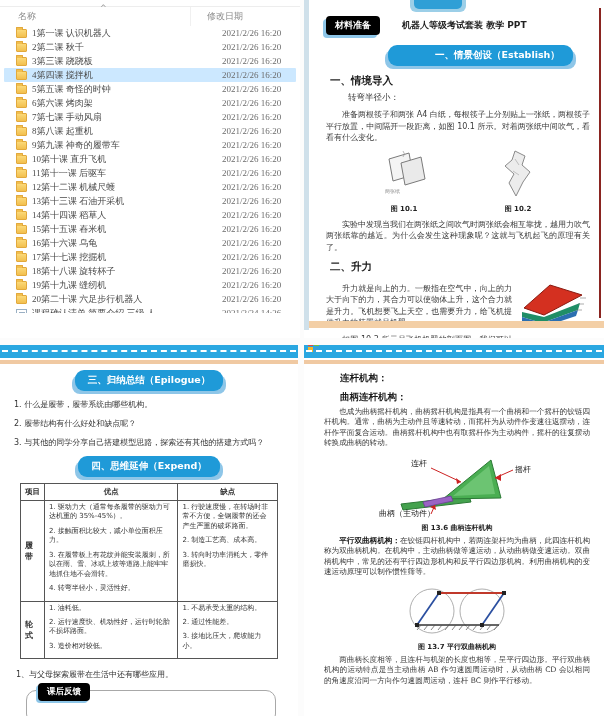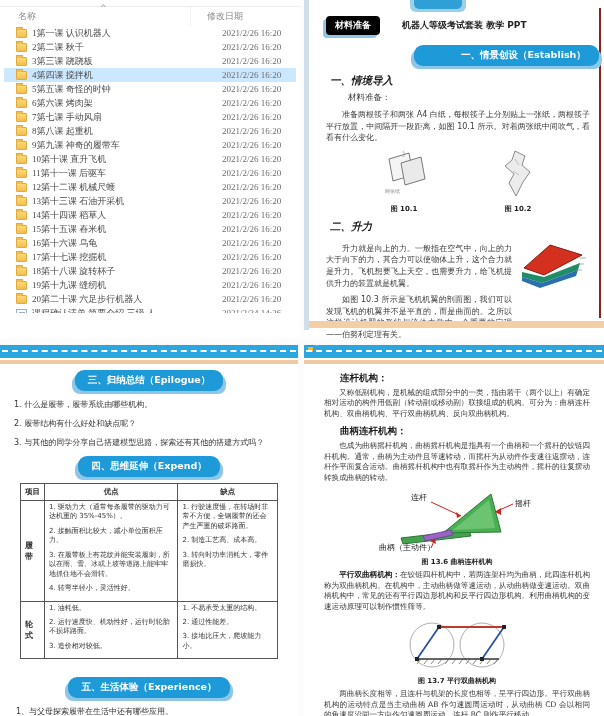--- a/index.html
+++ b/index.html
@@ -43,36 +43,36 @@
   
   .tr { left:304px; top:0; width:300px; height:338px; padding:0 14px 0 22px; }
   .tr-left-strip { position:absolute; left:0; top:0; width:5px; height:330px; background:#cfe0ea; }
   .tr-right-line { position:absolute; right:3px; top:8px; width:2px; height:310px; background:#8a2420; }
   .tr-frag-shadow { position:absolute; left:106px; top:0; width:56px; height:12px; background:#9ccfe8; border-radius:0 0 6px 6px; }
   .tr-frag { position:absolute; left:110px; top:0; width:48px; height:9px; background:#2f9fd6; border-radius:0 0 5px 5px; }
   .tr-materials { display:flex; align-items:center; margin-top:16px; }
   .badge { background:#000000; color:#fff; font-weight:bold; font-size:9px; padding:3px 9px;
            border-radius:4px; box-shadow:-3px 3px 0 #8ec6e8; }
   .materials-text { margin-left:22px; font-weight:bold; font-size:9px; color:#222; }
-  .tr .banner { margin:10px auto 8px 88px;padding-left:47px; }
-  .tr-h { font-size:10.5px; margin:6px 0 4px 4px;font-style:italic; }
+  .tr .banner { margin:10px auto 8px 62px;padding-left:47px; }
+  .tr-h { font-size:10.5px; margin:6px 0 4px 4px; }
   .tr-sub { font-size:8.5px; color:#333; margin:4px 0 2px 22px; }
   .figs { display:flex; justify-content:space-around; align-items:flex-end; margin:2px 18px; }
   .figs figure { text-align:center; }
   .figs figcaption, .figcap { font-size:7px; font-weight:bold; color:#222; margin-top:1px; text-align:center; }
   .lift-row { display:flex; }
   .lift-text { flex:1; }
   .wing-fig { width:78px; flex:0 0 auto; text-align:center; padding-top:4px; }
   .tr-peach { position:absolute; left:5px; right:0; bottom:10px; height:7px; background:#f3cfa6; }
 
   
   .bl { left:0; top:345px; width:298px; height:371px; }
   .bl-body { padding:0 12px; }
   .q { font-size:8px; color:#333; margin:8px 2px; }
-  .pros-table { border-collapse:collapse; margin:4px auto 18px; width:258px; }
+  .pros-table { border-collapse:collapse; margin:4px auto 10px; width:258px; }
   .pros-table th, .pros-table td { border:1px solid #555; font-size:7px; color:#333; vertical-align:top; padding:2px 4px; }
   .pros-table th { font-weight:bold; text-align:center; font-size:7.5px; padding:3px 2px; }
   .pros-table td.item-cell { font-weight:bold; text-align:left; vertical-align:middle; font-size:8px; width:24px; }
   .pros-table td p { margin:0 0 5px; line-height:1.35; }
   .col-pros { width:134px; } .col-cons { width:100px; }
   .exp-line { font-size:8px; color:#333; margin:8px 4px 6px; }
   .feedback { position:relative; margin:10px 10px 0 14px; }
   .feedback-box { border:1px solid #a8a8a8; border-radius:10px; height:34px; }
   .feedback .badge { position:absolute; top:-7px; left:12px; box-shadow:-2px 2px 0 #8ec6e8; font-size:8.5px; }
 
@@ -241,21 +241,21 @@
     <div class="tr-frag"></div>
 
     <div class="tr-materials">
       <span class="badge">材料准备</span>
       <span class="materials-text">机器人等级考试套装  教学 PPT</span>
     </div>
 
     <div class="banner">一、情景创设（Establish）</div>
 
     <div class="doc-h tr-h">一、情境导入</div>
-    <div class="tr-sub">材料准备：</div>
+    <div class="tr-sub">转弯半径小：</div>
     <p class="para">准备两根筷子和两张 A4 白纸，每根筷子上分别贴上一张纸，两根筷子平行放置，中间隔开一段距离，如图 10.1 所示。对着两张纸中间吹气，看看有什么变化。</p>
 
     <div class="figs">
       <figure>
         <svg width="62" height="50" viewBox="0 0 62 50">
           <path d="M16 10 L36 4 L40 26 L20 32 Z" fill="#f4f4f4" stroke="#7a7a7a" stroke-width="1"></path>
           <path d="M28 14 L48 8 L52 30 L32 36 Z" fill="#eaeaea" stroke="#7a7a7a" stroke-width="1"></path>
           <path d="M30 2 q3 3 0 6" fill="none" stroke="#999" stroke-width="0.7"></path>
           <text x="12" y="44" font-size="5" fill="#888">两张纸</text>
         </svg>
@@ -263,20 +263,21 @@
       </figure>
       <figure>
         <svg width="50" height="50" viewBox="0 0 50 50">
           <path d="M22 2 L32 7 L29 16 L37 23 L30 33 L23 47 L16 34 L21 25 L12 17 L19 11 Z" fill="#ececec" stroke="#8a8a8a" stroke-width="1"></path>
           <path d="M22 10 l4 6 M20 22 l6 4" stroke="#aaa" stroke-width="0.7"></path>
         </svg>
         <figcaption>图 10.2</figcaption>
       </figure>
     </div>
 
+    <p class="para">实验中发现当我们在两张纸之间吹气时两张纸会相互靠拢，越用力吹气两张纸靠的越近。为什么会发生这种现象呢？这就与飞机起飞的原理有关了。</p>
     <div class="doc-h tr-h">二、升力</div>
 
     <div class="lift-row">
       <div class="lift-text">
         <p class="para">升力就是向上的力。一般指在空气中，向上的力大于向下的力，其合力可以使物体上升，这个合力就是升力。飞机想要飞上天空，也需要升力，给飞机提供升力的装置就是机翼。</p>
         <p class="para">如图 10.3 所示是飞机机翼的剖面图，我们可以发现飞机的机翼并不是平直的，而是曲面的。之所以这样设计机翼的形状与流体力学中一个重要的定理——伯努利定理有关。</p>
       </div>
       <figure class="wing-fig">
         <svg width="74" height="52" viewBox="0 0 74 52">
           <polygon points="10,26 36,3 68,13 30,33" fill="#d43020" stroke="#8a1a10" stroke-width="1"></polygon>
@@ -339,42 +340,40 @@
             <td>
 
             <p>1. 不易承受太重的结构。</p>
                 <p>2. 通过性能差。</p>
                 <p>3. 接地比压大，爬坡能力小。</p>
               </td>
           </tr>
         </tbody>
       </table>
 
-      <div class="banner">五、生活体验（Experience）</div>
       <p class="exp-line">1、与父母探索履带在生活中还有哪些应用。</p>
       <div class="feedback">
         <div class="feedback-box"></div>
         <span class="badge">课后反馈</span>
       </div>
     </div>
   </section>
 
   <section class="panel br">
     <div class="divider-bar">
       <span class="win-icon">
           <span></span>
           <span></span>
           <span></span>
           <span></span>
         </span>
     </div>
     <div class="peach-line"></div>
     <div class="br-body">
       <div class="doc-h br-h">连杆机构：</div>
-      <p class="para">又称低副机构，是机械的组成部分中的一类，指由若干（两个以上）有确定相对运动的构件用低副（转动副或移动副）联接组成的机构。可分为：曲柄连杆机构、双曲柄机构、平行双曲柄机构、反向双曲柄机构。</p>
       <div class="doc-h br-h">曲柄连杆机构：</div>
       <p class="para">也成为曲柄摇杆机构，曲柄摇杆机构是指具有一个曲柄和一个摇杆的铰链四杆机构。通常，曲柄为主动件且等速转动，而摇杆为从动件作变速往返摆动，连杆作平面复合运动。曲柄摇杆机构中也有取摇杆作为主动构件，摇杆的往复摆动转换成曲柄的转动。</p>
 
       <figure>
         <svg width="168" height="66" viewBox="0 0 168 66">
           <polygon points="28,52 96,44 98,50 30,58" fill="#44a24e" stroke="#2c7a36" stroke-width="1"></polygon>
           <polygon points="70,47 118,8 128,46" fill="#4aae52" stroke="#2c7a36" stroke-width="1"></polygon>
           <polygon points="80,44 116,14 122,42" fill="#6cc472"></polygon>
           <polygon points="50,50 78,44 80,49 52,55" fill="#9a63c4" stroke="#6b3f96" stroke-width="0.8"></polygon>
           <line x1="58" y1="16" x2="88" y2="30" stroke="#cc2222" stroke-width="1"></line>

